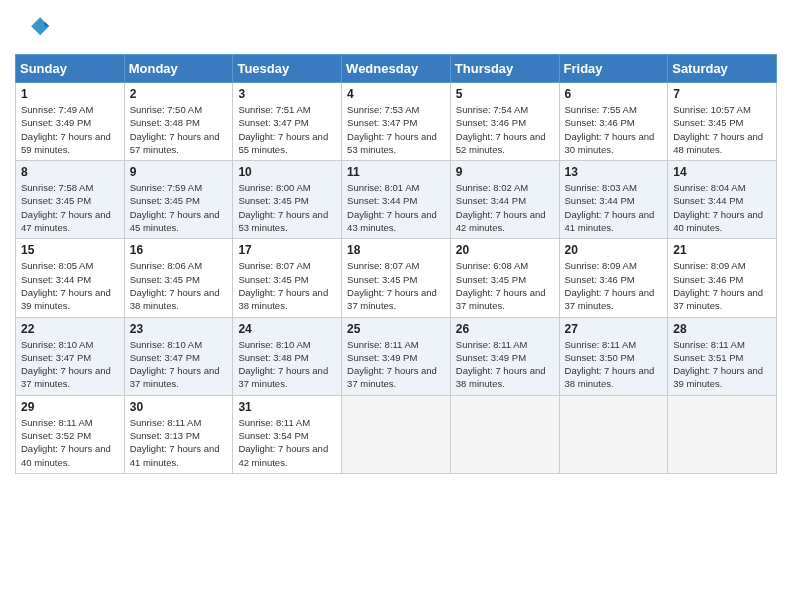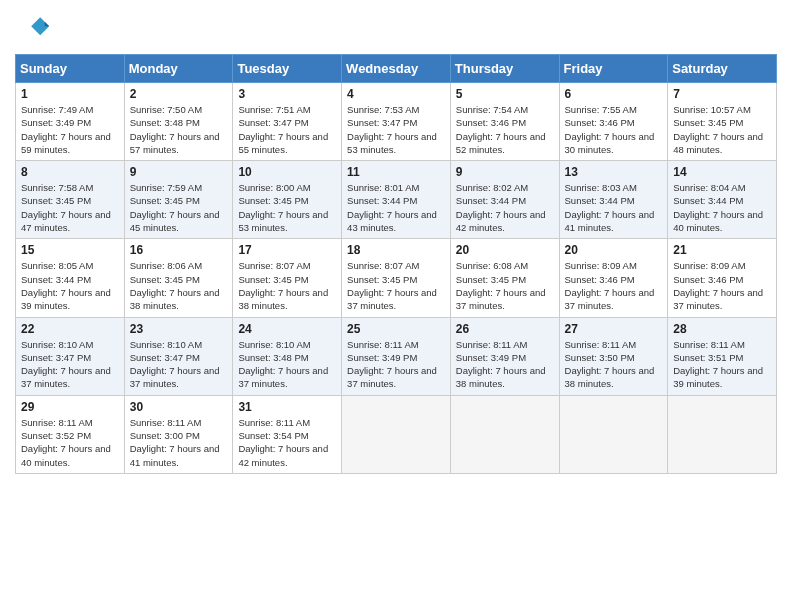--- a/index.html
+++ b/index.html
@@ -359,21 +359,21 @@
           <div class="day-info">
             <span>Sunrise: 8:11 AM</span><br>
             <span>Sunset: 3:52 PM</span><br>
             <span>Daylight: 7 hours and 40 minutes.</span>
           </div>
         </td>
           <td>
           <span class="day-number">30</span>
           <div class="day-info">
             <span>Sunrise: 8:11 AM</span><br>
-            <span>Sunset: 3:00 PM</span><br>
+            <span>Sunset: 3:13 PM</span><br>
             <span>Daylight: 7 hours and 41 minutes.</span>
           </div>
         </td>
           <td>
           <span class="day-number">31</span>
           <div class="day-info">
             <span>Sunrise: 8:11 AM</span><br>
             <span>Sunset: 3:54 PM</span><br>
             <span>Daylight: 7 hours and 42 minutes.</span>
           </div>

